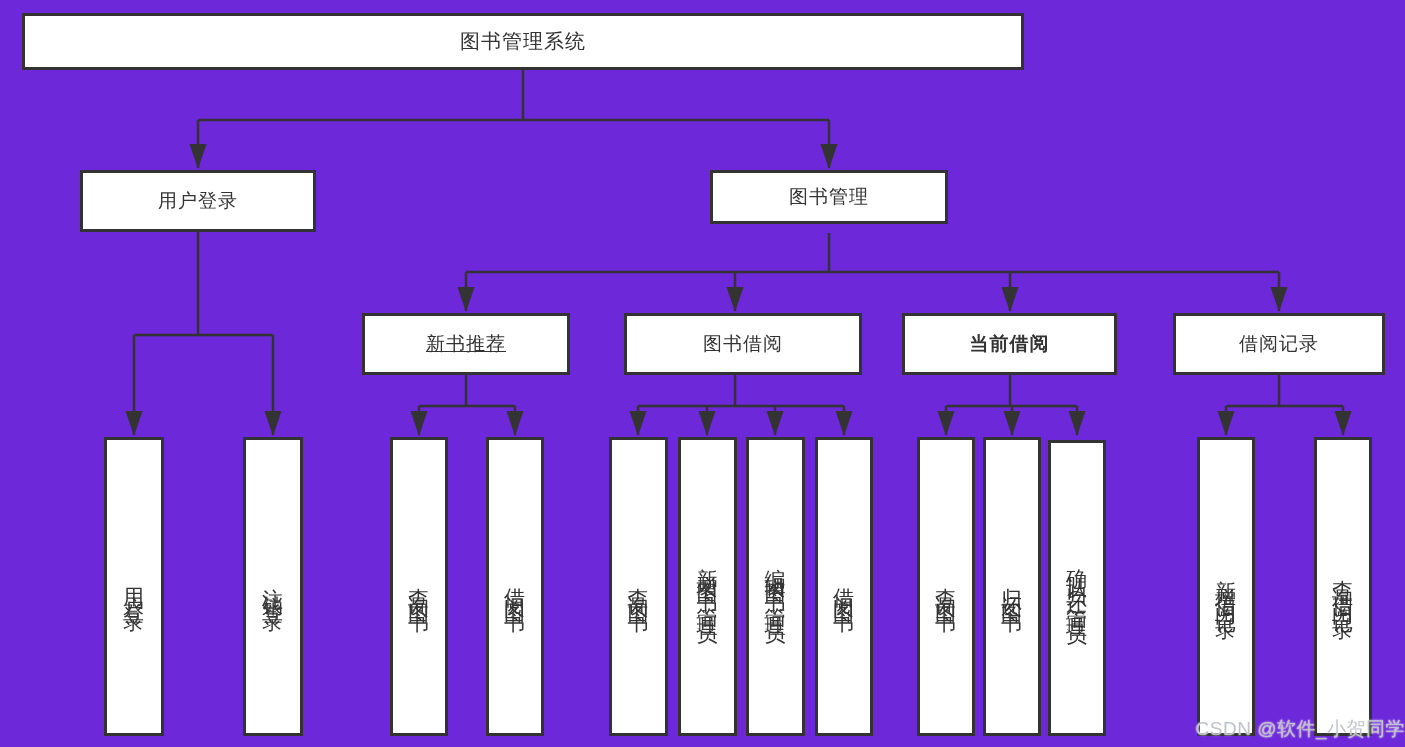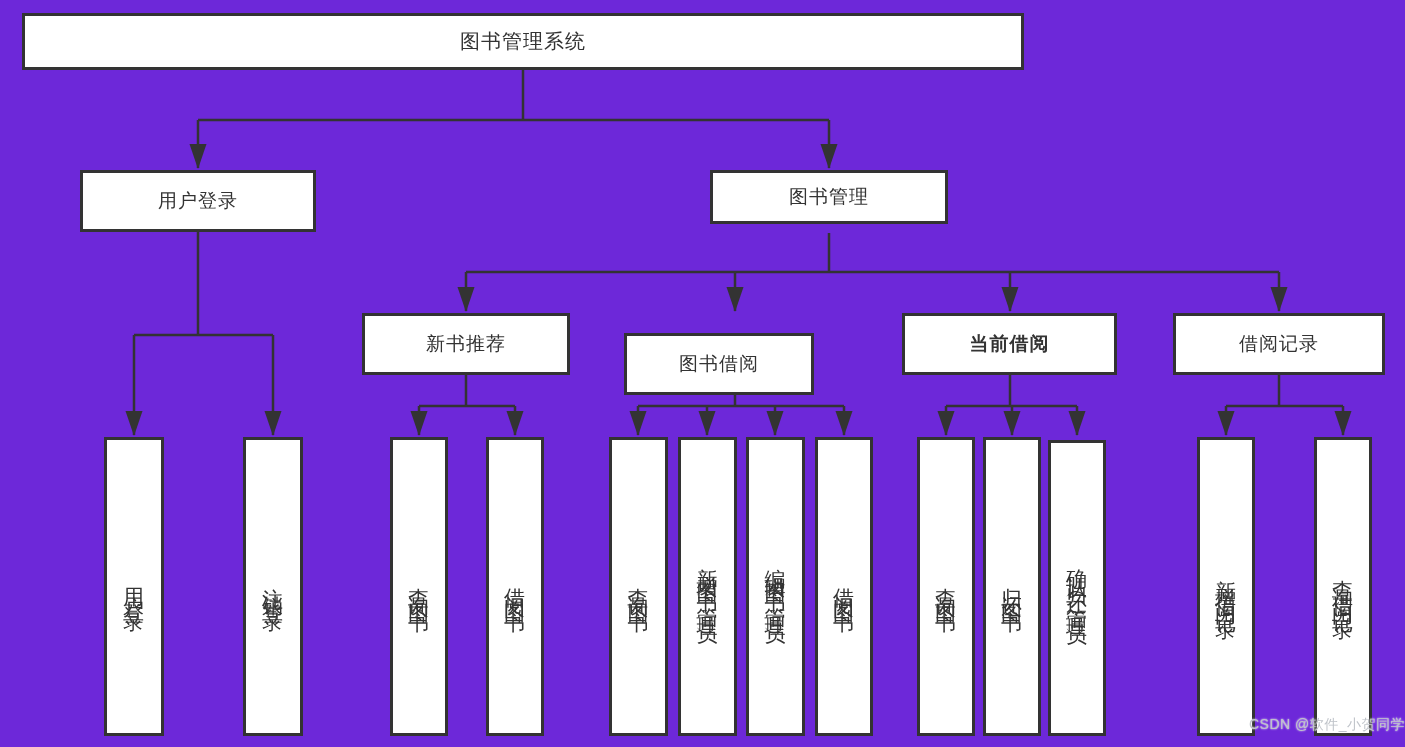--- a/index.html
+++ b/index.html
@@ -26,21 +26,21 @@
     writing-mode:vertical-rl;
     text-orientation:mixed;
     font-size:21px;
     letter-spacing:8px;
     line-height:1;
     white-space:nowrap;
   }
   .watermark{
     position:absolute;
     right:6px;top:716px;
-    font-size:14px;
+    font-size:19px;
     color:#bfc3c9;
     text-shadow:0 0 2px #ffffff;
     letter-spacing:0.5px;
     z-index:5;
     pointer-events:none;
   }
 </style>
 </head>
 <body>
 
@@ -106,22 +106,22 @@
       <path d="M1226,406 V435" marker-end="url(#arrow)"></path>
       <path d="M1343,406 V435" marker-end="url(#arrow)"></path>
     </g>
   </svg>
 
   <div class="node hnode" style="left:22px;top:13px;width:1002px;height:57px;font-size:20px;">图书管理系统</div>
 
   <div class="node hnode" style="left:80px;top:170px;width:236px;height:62px;">用户登录</div>
   <div class="node hnode" style="left:710px;top:170px;width:238px;height:54px;">图书管理</div>
 
-  <div class="node hnode" style="left:362px;top:313px;width:208px;height:62px;">新书推荐</div>
-  <div class="node hnode" style="left:624px;top:313px;width:190px;height:62px;margin-top:20px;">图书借阅</div>
+  <div class="node hnode" style="left:362px;top:313px;width:208px;height:62px;text-decoration:underline;">新书推荐</div>
+  <div class="node hnode" style="left:624px;top:313px;width:238px;height:62px;">图书借阅</div>
   <div class="node hnode" style="left:902px;top:313px;width:215px;height:62px;font-weight:bold;">当前借阅</div>
   <div class="node hnode" style="left:1173px;top:313px;width:212px;height:62px;">借阅记录</div>
 
   <div class="node vnode" style="left:104px;top:437px;width:60px;height:299px;">
     <span>用户登录</span>
   </div>
   <div class="node vnode" style="left:243px;top:437px;width:60px;height:299px;">
     <span>注销登录</span>
   </div>
 

